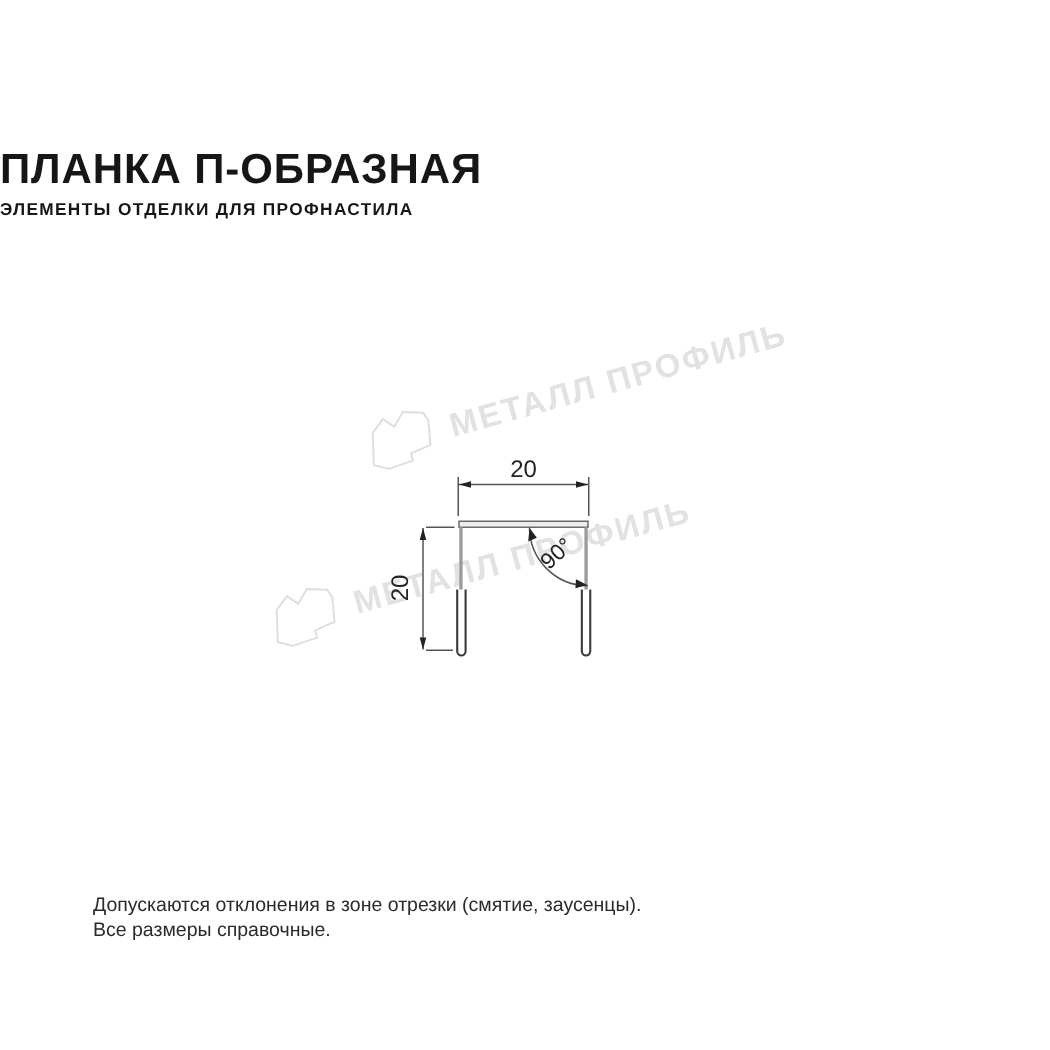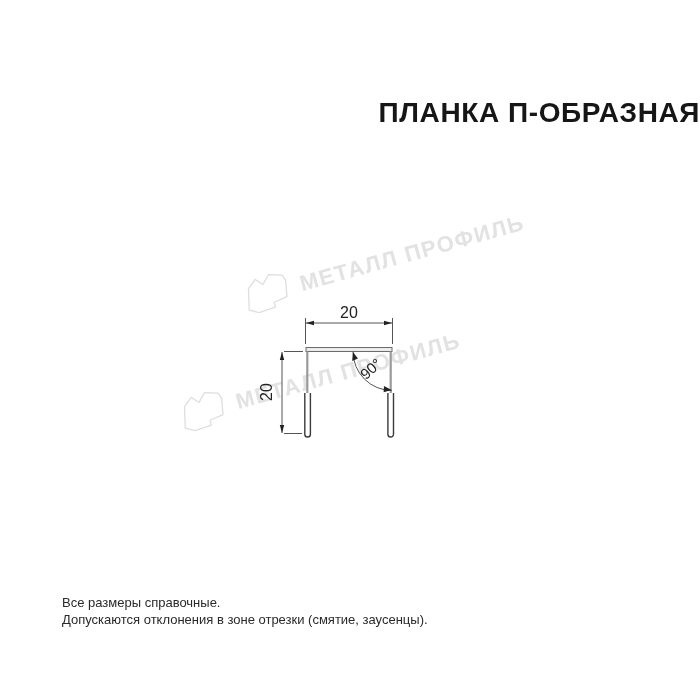--- a/index.html
+++ b/index.html
@@ -1,20 +1,20 @@
 <!DOCTYPE html>
 <html><head>
 <meta charset="utf-8">
 <style>
   html,body{margin:0;padding:0;}
   body{
     width:700px;height:700px;position:relative;background:#ffffff;
     font-family:"Liberation Sans","DejaVu Sans",sans-serif;overflow:hidden;
   }
-  .title-block{position:absolute;top:97px;left:0;width:700px;text-align:right;z-index:3;}
+  .title-block{position:absolute;top:97px;left:0;width:700px;text-align:left;z-index:3;}
   .title-line{
     font-size:28px;font-weight:800;color:#161616;letter-spacing:0.6px;
     line-height:31px;
   }
   .subtitle{
     margin-top:6px;font-size:11.5px;font-weight:700;color:#161616;letter-spacing:0.9px;
   }
   .watermark{
     position:absolute;display:flex;align-items:flex-end;gap:10px;
     transform-origin:left bottom;transform:rotate(-15.5deg);
@@ -30,20 +30,21 @@
   .footer{
     position:absolute;left:62px;top:594px;z-index:3;
     font-size:13px;color:#2a2a2a;line-height:17px;
   }
 </style>
 </head>
 <body>
 
 <div class="title-block">
   <div class="title-line">ПЛАНКА П-ОБРАЗНАЯ</div>
+  <div class="subtitle">ЭЛЕМЕНТЫ ОТДЕЛКИ ДЛЯ ПРОФНАСТИЛА</div>
 </div>
 
 <div class="watermark wm-upper">
   <svg width="50" height="42" viewBox="0 0 50 42">
     <polygon points="4,36 9,15 18,8 24,15 32,7 45,11 47,17 44,33 30,35 30,40 13,41" fill="#ffffff" stroke="#dedede" stroke-width="1.3" stroke-linejoin="round"></polygon>
   </svg>
   <span class="wm-text">МЕТАЛЛ ПРОФИЛЬ</span>
 </div>
 
 <div class="watermark wm-lower">
@@ -89,15 +90,15 @@
 
   <g>
     <path d="M 353 351.5 A 39 39 0 0 0 392 390.5" stroke="#555555" stroke-width="1" fill="none"></path>
     <polygon points="353,352 350,360.5 356.2,359.5" fill="#222222" transform="rotate(-14 353 352)"></polygon>
     <polygon points="391.5,390 383.5,387.2 384,393.2" fill="#222222" transform="rotate(8 391.5 390)"></polygon>
   </g>
   <text x="371" y="374" text-anchor="middle" font-size="15" fill="#222222" transform="rotate(-42 371 369)">90°</text>
 </svg>
 
 <div class="footer">
+  <div>Допускаются отклонения в зоне отрезки (смятие, заусенцы).</div>
   <div>Все размеры справочные.</div>
-  <div>Допускаются отклонения в зоне отрезки (смятие, заусенцы).</div>
 </div>
 
 </body></html>

